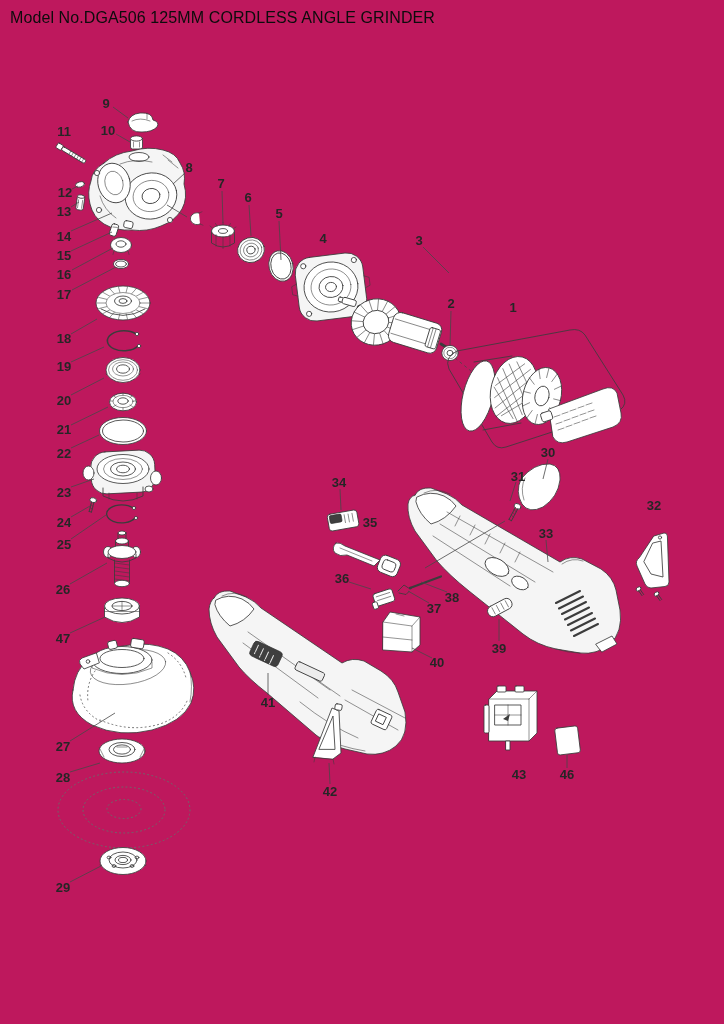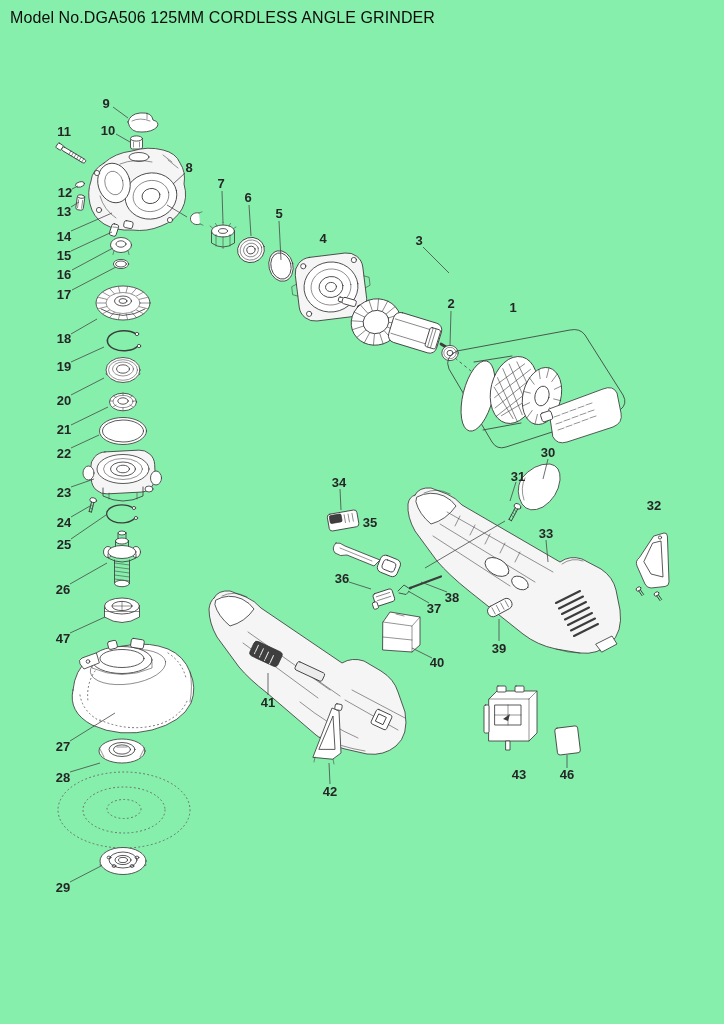--- a/index.html
+++ b/index.html
@@ -1,17 +1,17 @@
 <!DOCTYPE html>
 <html><head>
 <meta charset="utf-8">
 <style>
   html,body{margin:0;padding:0;background:#fff;}
   body{font-family:"Liberation Sans",sans-serif;}
-  .page{position:relative;width:724px;height:1024px;background:#86efac;overflow:hidden;text-decoration:underline;}
+  .page{position:relative;width:724px;height:1024px;background:#be185d;overflow:hidden;text-decoration:underline;}
   .title{position:absolute;left:10px;top:9px;font-size:16px;font-weight:400;color:#0c0c0c;letter-spacing:.1px;}
   svg{position:absolute;left:0;top:0;}
   .ln{fill:none;stroke:#3c3c3c;stroke-width:.85;stroke-linecap:round;stroke-linejoin:round;}
   .fw{fill:#ffffff;}
   .fs{fill:#f5f5f5;}
   .fg{fill:#ececec;}
   .thin{stroke-width:.55;}
   .thk{stroke-width:1.5;}
   .dk{fill:#3f3f3f;stroke:#2c2c2c;stroke-width:.6;}
   .dash{fill:none;stroke:#6b6b6b;stroke-width:1;stroke-dasharray:1 3.2;stroke-linecap:round;}

